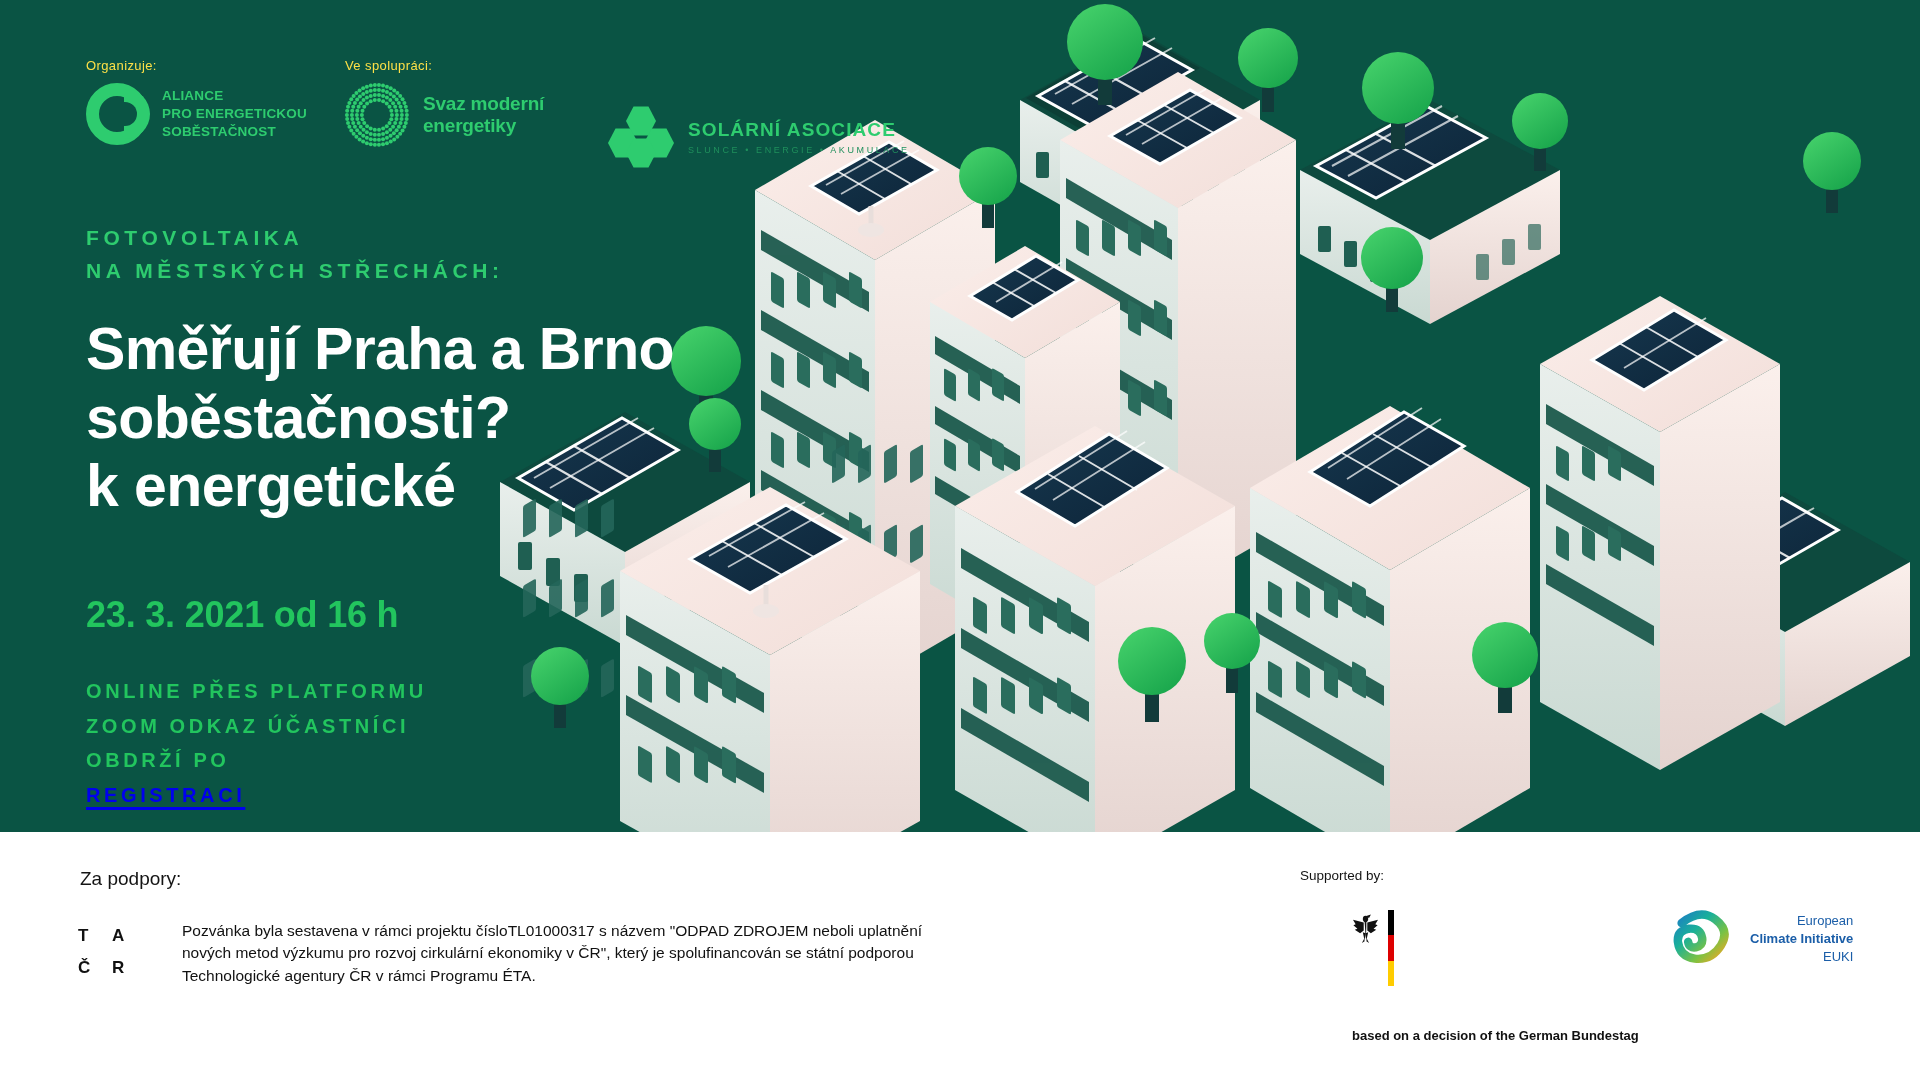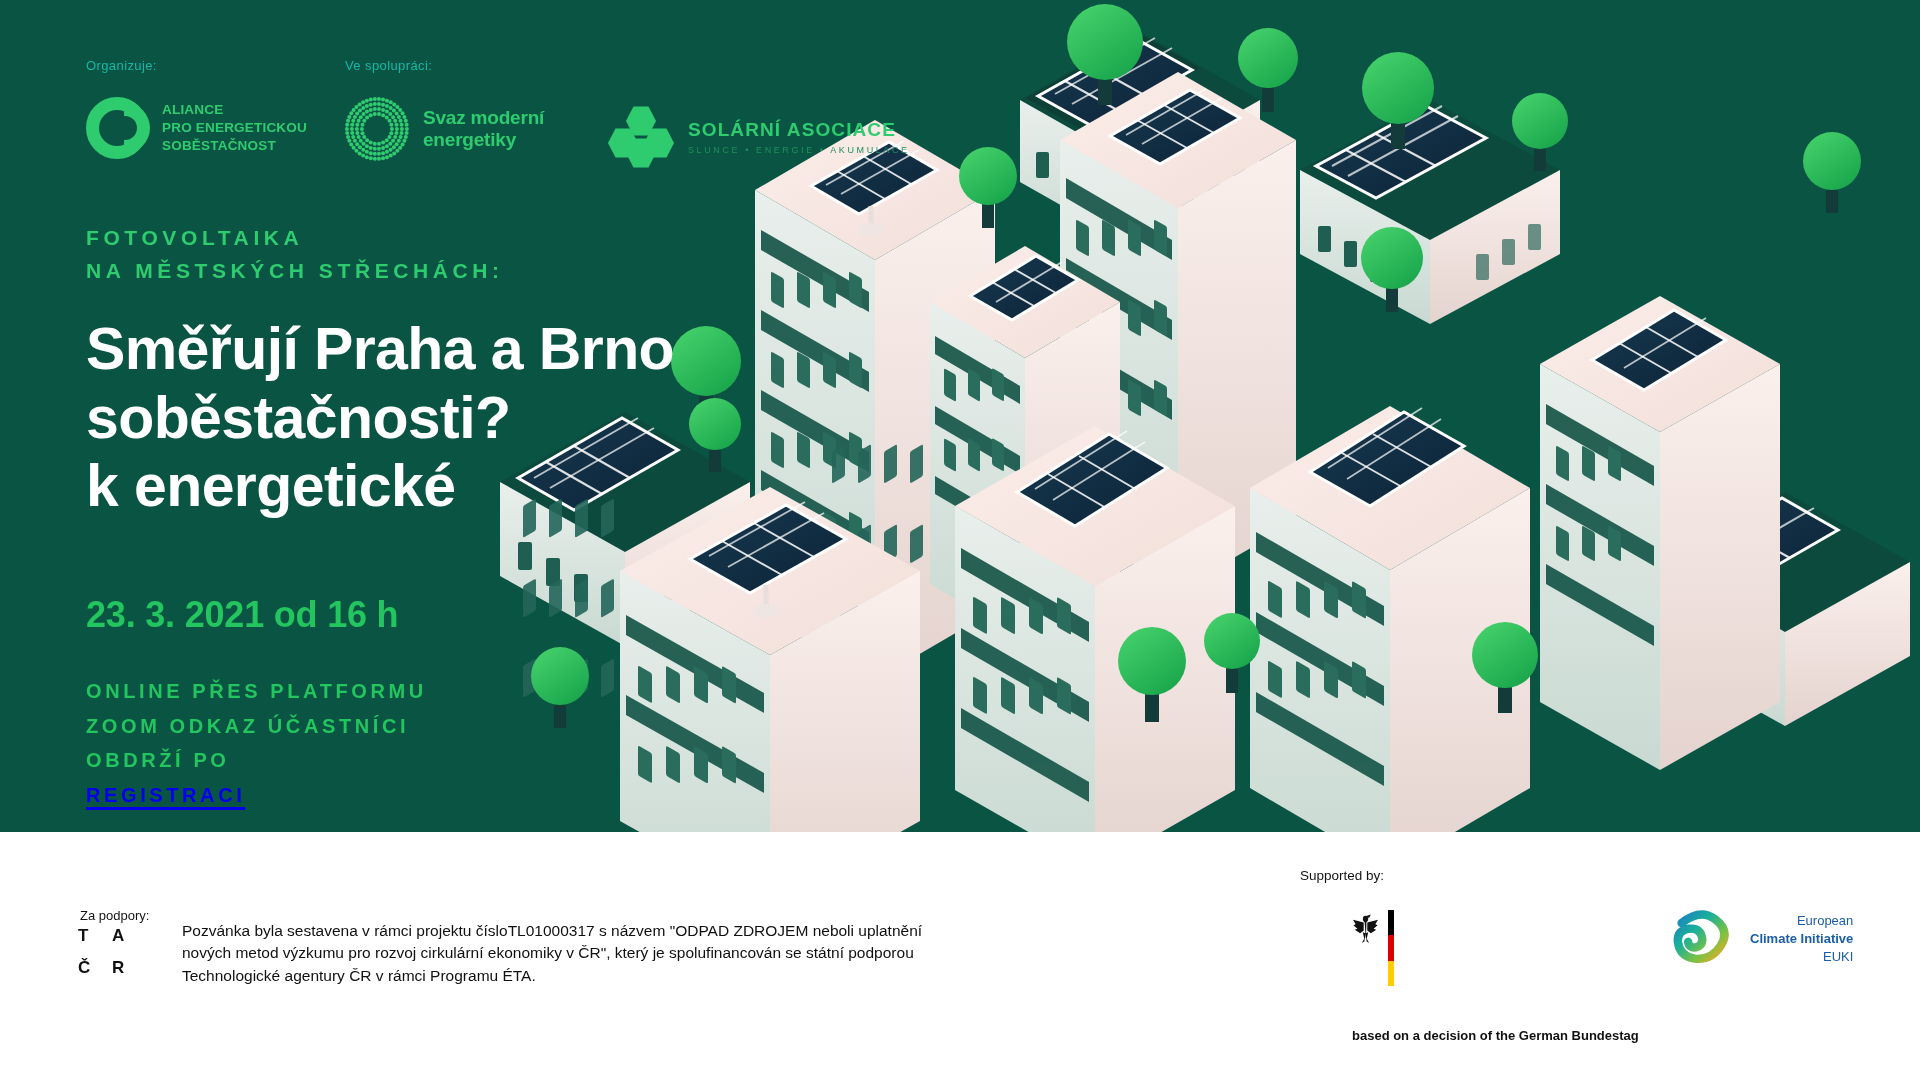--- a/index.html
+++ b/index.html
@@ -16,22 +16,22 @@
     background:#0a5444; overflow:hidden;
   }
 
   
   .scene { position:absolute; left:0; top:0; width:1920px; height:832px; }
 
   
   .logo-row { position:absolute; left:0; top:0; width:1100px; height:170px; z-index:20; }
   .logo-block { position:absolute; }
   .eyebrow {
-    font-size:13px; letter-spacing:.4px; color:#14b8a6; font-weight:400;
-    margin-bottom:24px; white-space:nowrap;
+    font-size:13px; letter-spacing:.4px; color:#fde047; font-weight:400;
+    margin-bottom:10px; white-space:nowrap;
   }
   .lb-alliance { left:86px; top:58px; }
   .lb-svaz     { left:345px; top:58px; }
   .lb-solar    { left:608px; top:106px; }
 
   .logo-inner { display:flex; align-items:center; gap:14px; }
 
   
   .mark-alliance { position:relative; width:62px; height:62px; flex:none; }
   .mark-alliance .ring {
@@ -100,21 +100,21 @@
   .platform span { display:block; white-space:nowrap; }
   .reg-link { text-decoration:underline; text-underline-offset:5px; text-decoration-thickness:3px; }
 
   
   .footer {
     position:absolute; left:0; top:832px; width:1920px; height:248px;
     background:#ffffff;
   }
   .f-support-label {
     position:absolute; left:80px; top:36px;
-    font-size:13px; color:#141414;margin-top:40px;
+    font-size:19px; color:#141414;
   }
   .tacr {
     position:absolute; left:78px; top:88px;
     display:grid; grid-template-columns:34px 34px; grid-auto-rows:32px;
     font-size:17px; font-weight:700; color:#111; line-height:32px;
   }
   .f-paragraph {
     position:absolute; left:182px; top:88px; width:790px;
     font-size:15.5px; line-height:1.45; color:#111;
   }

